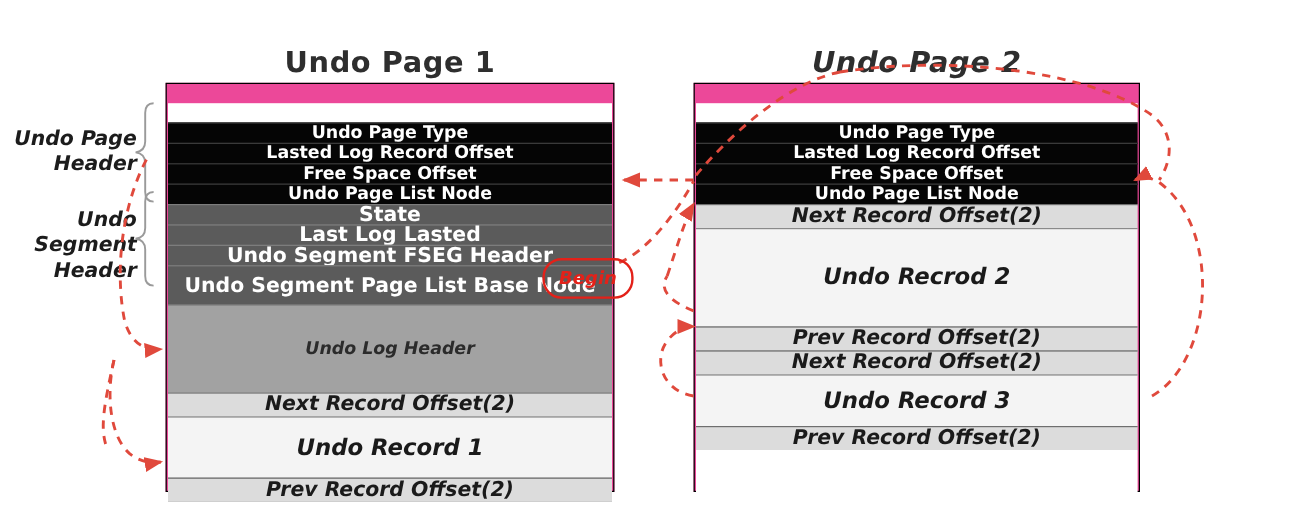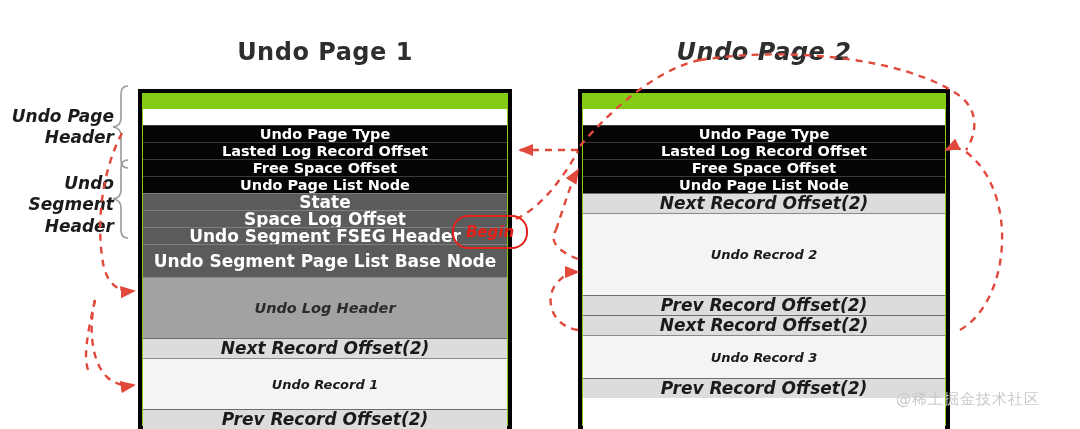--- a/index.html
+++ b/index.html
@@ -8,24 +8,23 @@
     background:#ffffff;
     font-family:"DejaVu Sans", sans-serif;
     overflow:hidden;
     position:relative;
   }
   #stage{position:absolute;left:0;top:0;width:1080px;height:429px;}
 
   
   .page-box{
     position:absolute;
-    border:4px solid #000000;
-    background:#84cc16;
+    border:1px solid #000000;
+    background:#ec4899;
     box-sizing:border-box;
-    margin-top:20px;
   }
   #page1-box{left:138px;top:69px;width:374px;height:341px;}
   #page2-box{left:578px;top:69px;width:372px;height:341px;}
 
   .rows{position:absolute;left:1px;right:1px;top:17px;}
 
   .row{
     position:relative;
     box-sizing:border-box;
     border-top:1px solid #8a8a8a;
@@ -53,21 +52,21 @@
     font-size:14.5px;font-weight:700;font-style:italic;
     border-top:1px solid #8a8a8a;border-bottom:1px solid #8a8a8a;
   }
   .row-offset{
     background:#dcdcdc;color:#1a1a1a;
     font-size:17px;font-weight:700;font-style:italic;
     border-top:1px solid #6e6e6e;border-bottom:1px solid #6e6e6e;
   }
   .row-record{
     background:#f4f4f4;color:#1a1a1a;
-    font-size:13px;font-weight:700;font-style:italic;
+    font-size:19px;font-weight:700;font-style:italic;
     border-top:1px solid #8a8a8a;border-bottom:1px solid #8a8a8a;
   }
   .row-blank{background:#ffffff;border:none;}
 
   
   .page-title{
     position:absolute;
     font-size:24px;
     font-weight:700;
     color:#2e2e2e;
@@ -147,29 +146,29 @@
         <div class="row row-black" style="height: 18px;">
           <span>Free Space Offset</span>
         </div>
         <div class="row row-black" style="height: 18px;">
           <span>Undo Page List Node</span>
         </div>
         <div class="row row-darkgray" style="height: 18px;">
           <span>State</span>
         </div>
         <div class="row row-darkgray" style="height: 18px;">
-          <span>Space Log Offset</span>
+          <span>Last Log Lasted</span>
         </div>
         <div class="row row-darkgray" style="height: 18px;">
           <span>Undo Segment FSEG Header</span>
         </div>
         <div class="row row-darkgray" style="height: 34px;">
           <span>Undo Segment Page List Base Node</span>
         </div>
-        <div class="row row-midgray" style="height: 62px;">
+        <div class="row row-midgray" style="height: 74px;">
           <span>Undo Log Header</span>
         </div>
         <div class="row row-offset" style="height: 21px;">
           <span>Next Record Offset(2)</span>
         </div>
         <div class="row row-record" style="height: 52px;">
           <span>Undo Record 1</span>
         </div>
         <div class="row row-offset" style="height: 21px;">
           <span>Prev Record Offset(2)</span>
@@ -212,21 +211,20 @@
           <span>Prev Record Offset(2)</span>
         </div>
         <div class="row row-blank" style="height: 58px;"></div>
       </div>
   </div>
 
   <div id="begin-badge">
     <span>Begin</span>
   </div>
 
-  <div id="watermark">@稀土掘金技术社区</div>
 
   <svg id="overlay" viewBox="0 0 1080 429">
     <defs>
       <marker id="ah" markerWidth="7" markerHeight="7" refX="5.6" refY="3" orient="auto" markerUnits="strokeWidth">
         <path d="M0,0.4 L6.4,3 L0,5.6 z" fill="#e0493c"></path>
       </marker>
     </defs>
 
     <path class="brace" d="M128,86 q-7,0 -7,8 v24 q0,8 -8,9 q8,1 8,9 v24 q0,8 7,8"></path>
     <path class="brace" d="M128,160 q-7,0 -7,8 v22 q0,8 -8,9 q8,1 8,9 v22 q0,8 7,8"></path>

